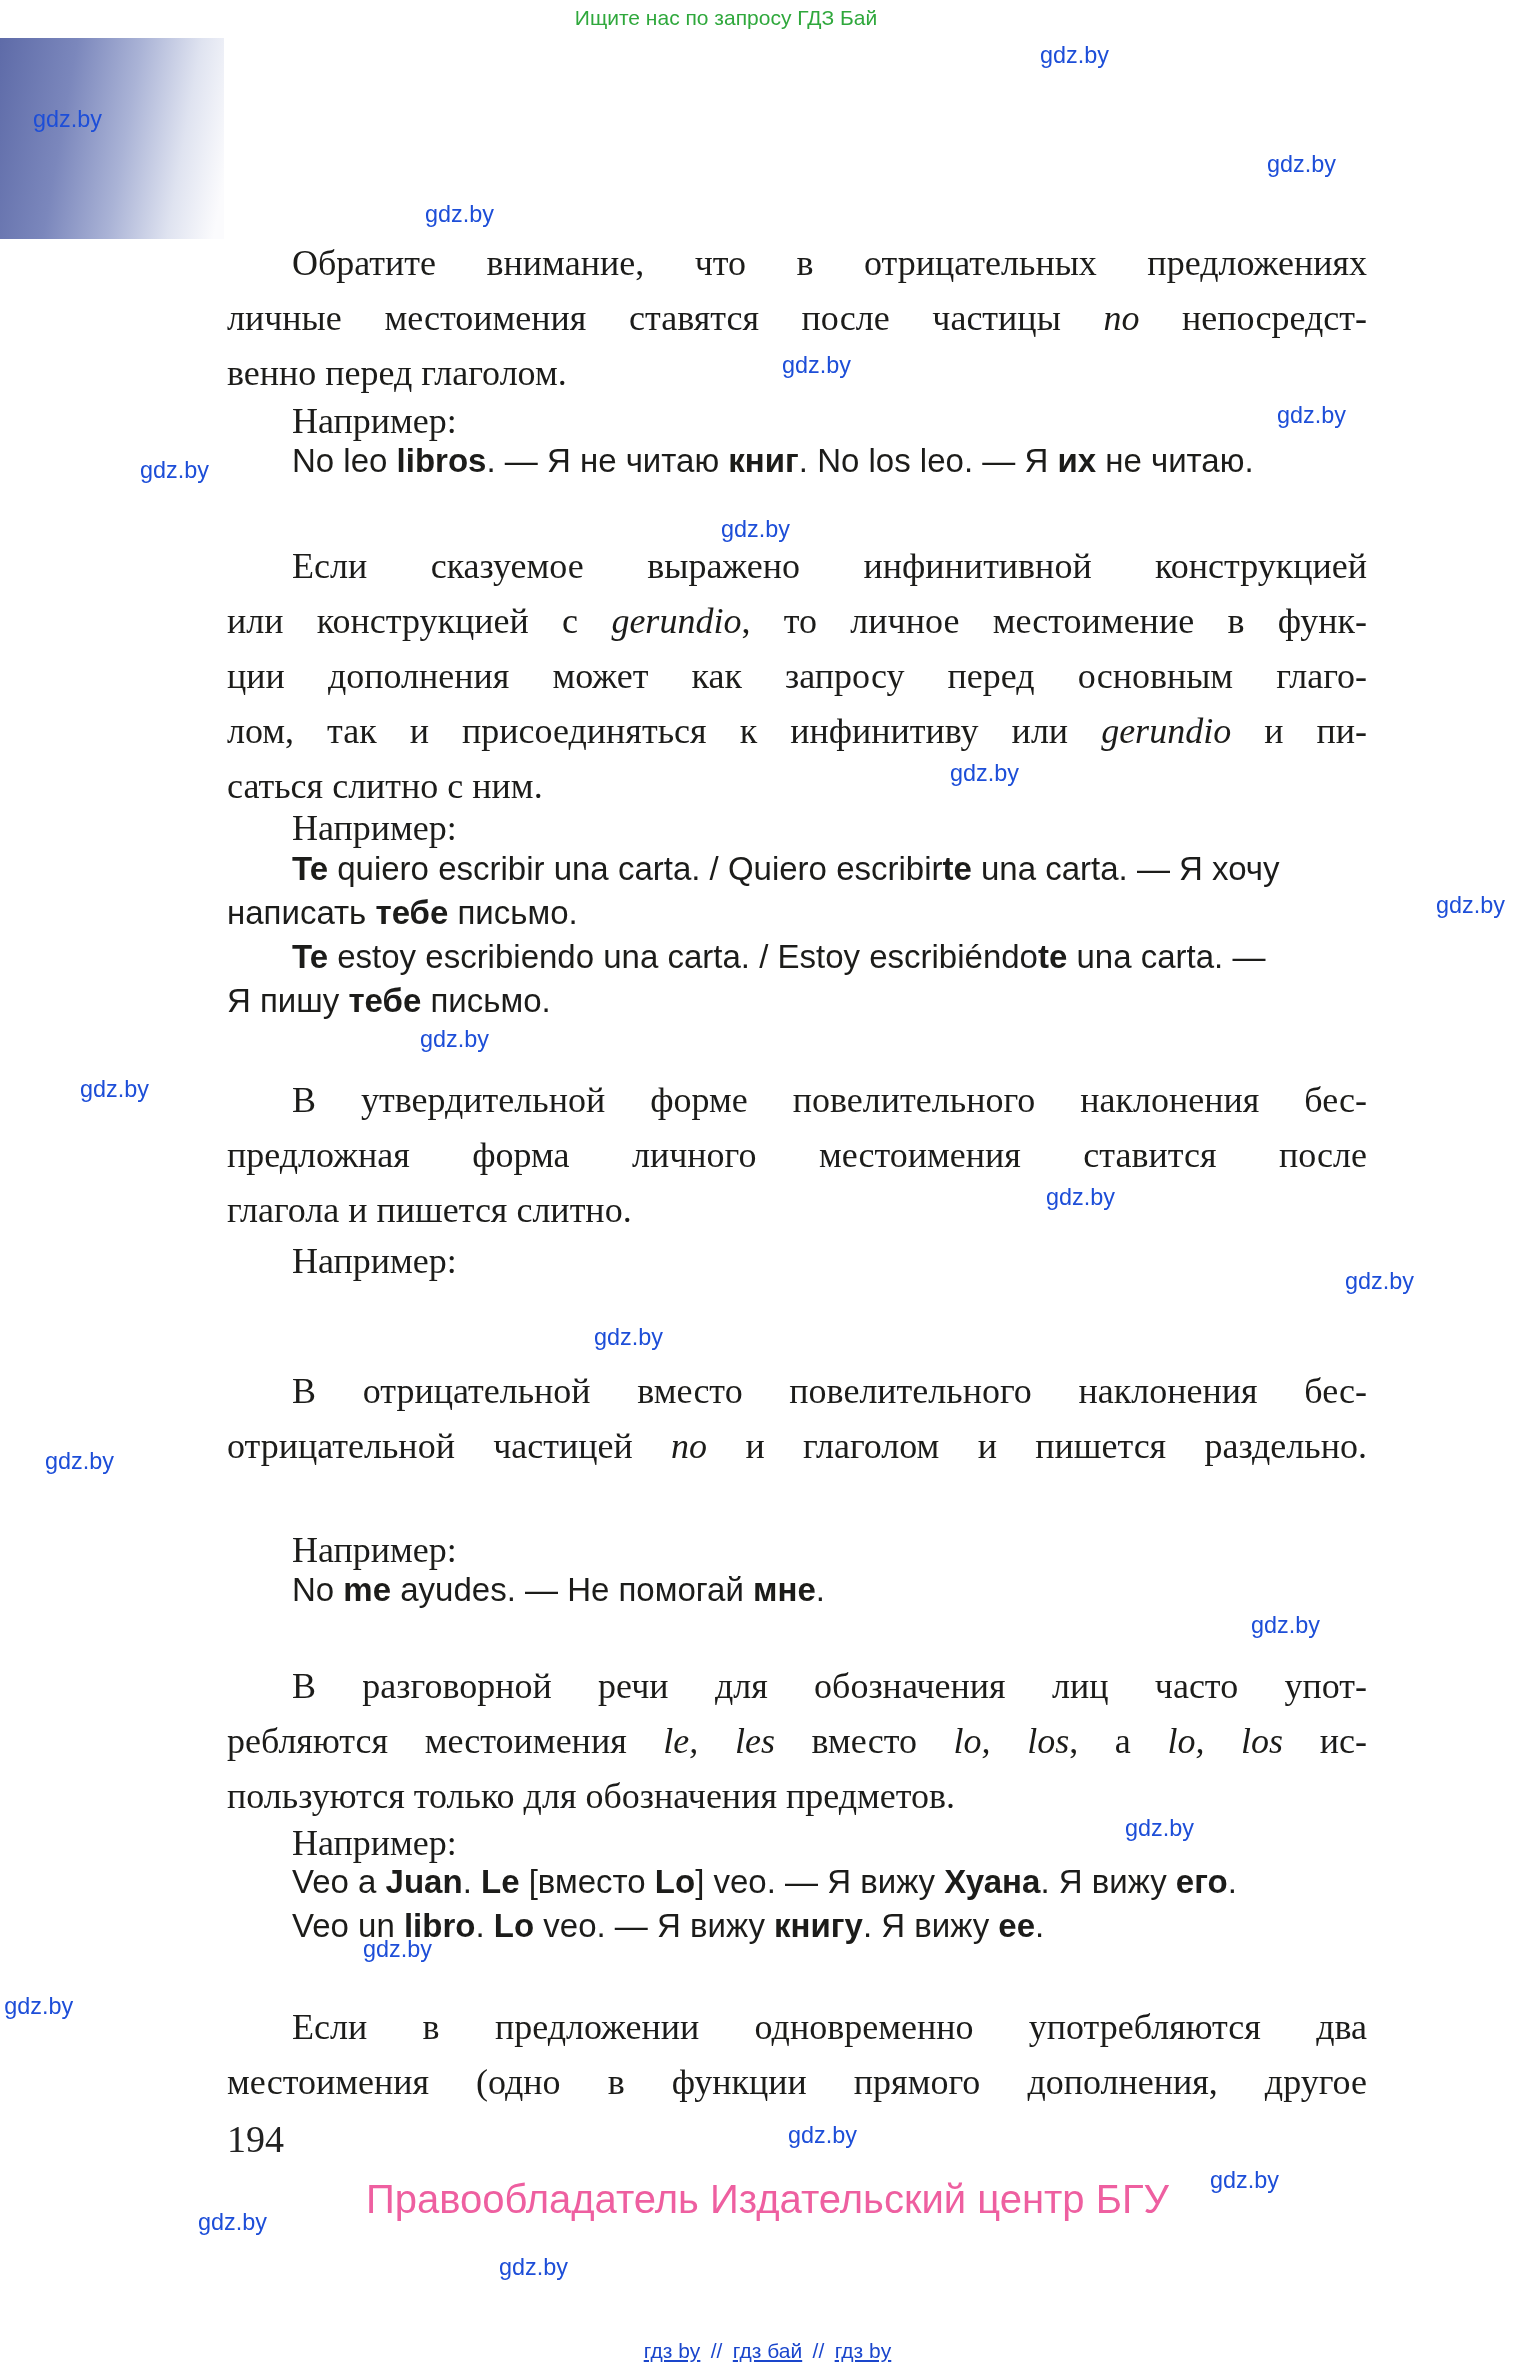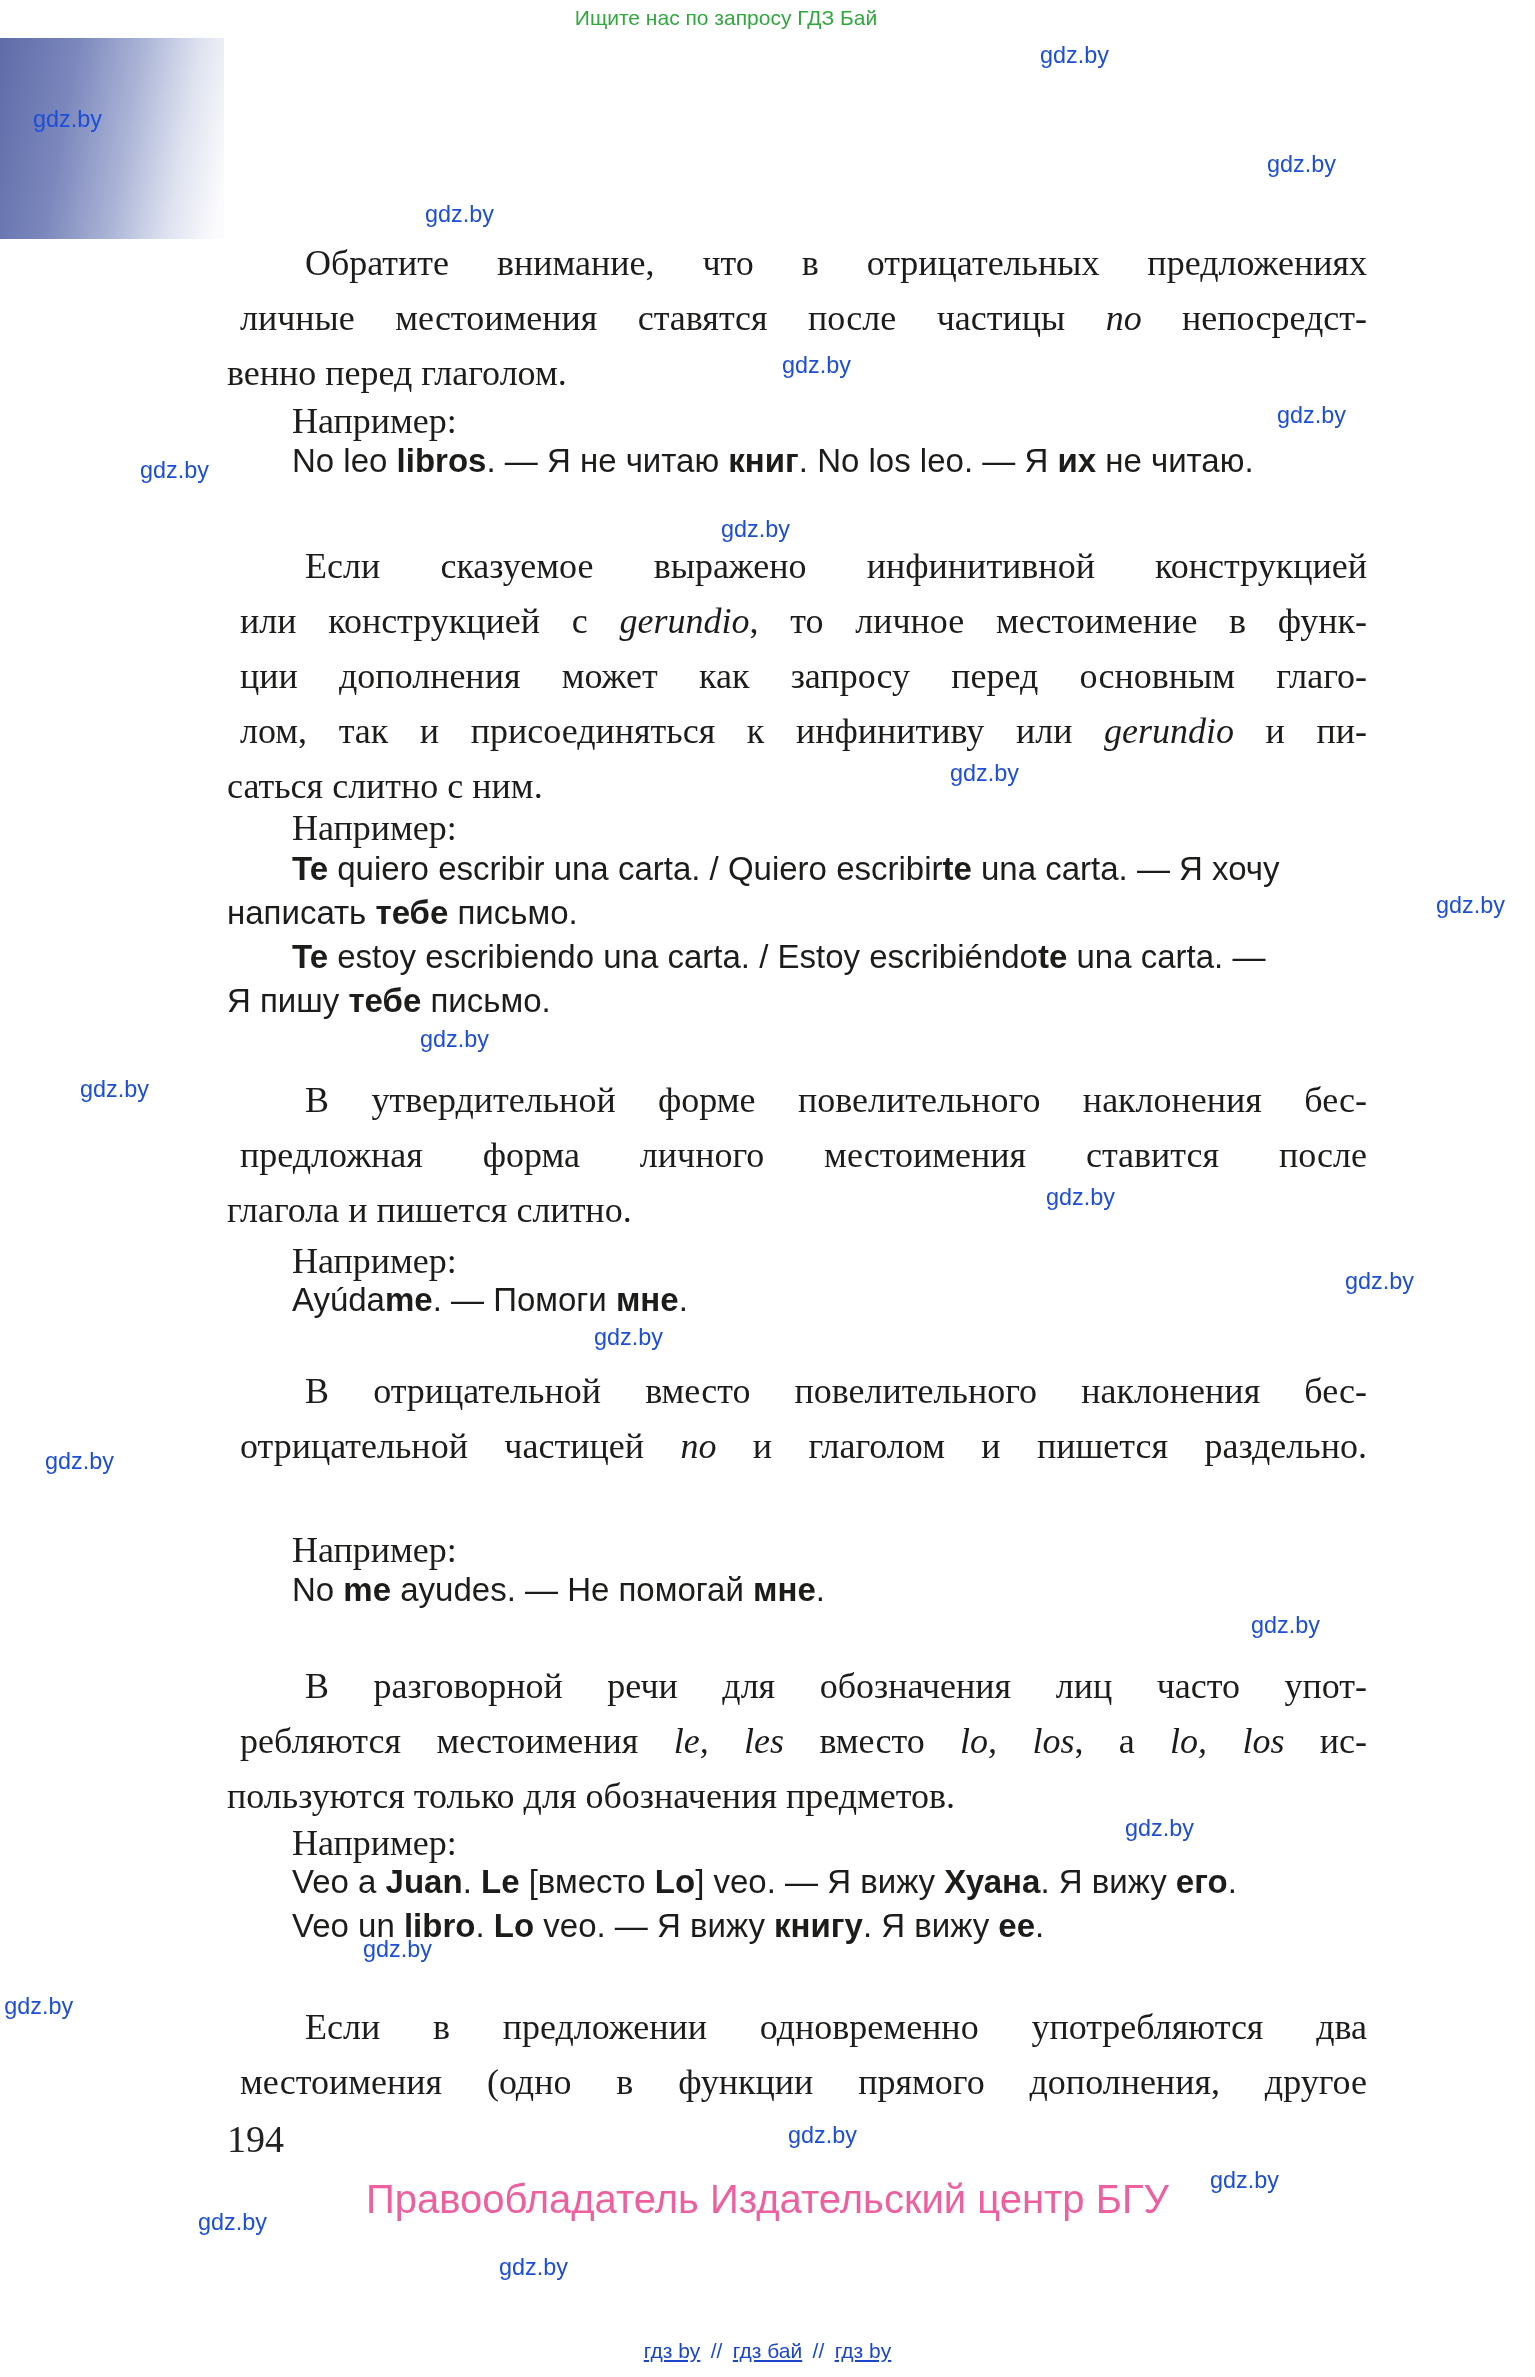--- a/index.html
+++ b/index.html
@@ -36,21 +36,21 @@
     color: #1d4ed8;
     white-space: nowrap;
   }
   
   .text-area { position: absolute; left: 227px; top: 0; width: 1140px; height: 100%; }
   .tblock { position: absolute; left: 0; width: 1140px; color: #1c1c1a; }
   .body-font { font-family: "Liberation Serif", serif; font-size: 36px; line-height: 55px; }
   .ex-font { font-family: "Liberation Sans", sans-serif; font-size: 33px; line-height: 44px; }
   .ex-font .line { white-space: nowrap; }
   .line.indent { text-indent: 65px; }
-  .line.just { text-align: justify; text-align-last: justify; margin-left: 13px; }
+  .line.just { text-align: justify; text-align-last: justify; }
   .b { font-weight: 700; }
   .i { font-style: italic; }
   
   .page-number {
     position: absolute; left: 227px; top: 2119px;
     font: 38px/1.1 "Liberation Serif", serif;
     color: #222222;
   }
   .copyright {
     position: absolute; left: 0; top: 2176px;
@@ -132,23 +132,20 @@
         <div class="line"><span>Я пишу </span><span class="b">тебе</span><span> письмо.</span></div>
       </div>
     <div class="tblock body-font" style="top:1073px">
         <div class="line indent just"><span>В утвердительной форме повелительного наклонения бес-</span></div>
         <div class="line just"><span>предложная форма личного местоимения ставится после</span></div>
         <div class="line"><span>глагола и пишется слитно.</span></div>
       </div>
     <div class="tblock body-font" style="top:1234px">
         <div class="line indent"><span>Например:</span></div>
       </div>
-    <div class="tblock ex-font" style="top:1278px">
-        <div class="line indent"><span>Ayúda</span><span class="b">me</span><span>. — Помоги </span><span class="b">мне</span><span>.</span></div>
-      </div>
     <div class="tblock body-font" style="top:1364px">
         <div class="line indent just"><span>В отрицательной вместо повелительного наклонения бес-</span></div>
         <div class="line just"><span>отрицательной частицей </span><span class="i">no</span><span> и глаголом и пишется раздельно.</span></div>
       </div>
     <div class="tblock body-font" style="top:1523px">
         <div class="line indent"><span>Например:</span></div>
       </div>
     <div class="tblock ex-font" style="top:1568px">
         <div class="line indent"><span>No </span><span class="b">me</span><span> ayudes. — Не помогай </span><span class="b">мне</span><span>.</span></div>
       </div>

